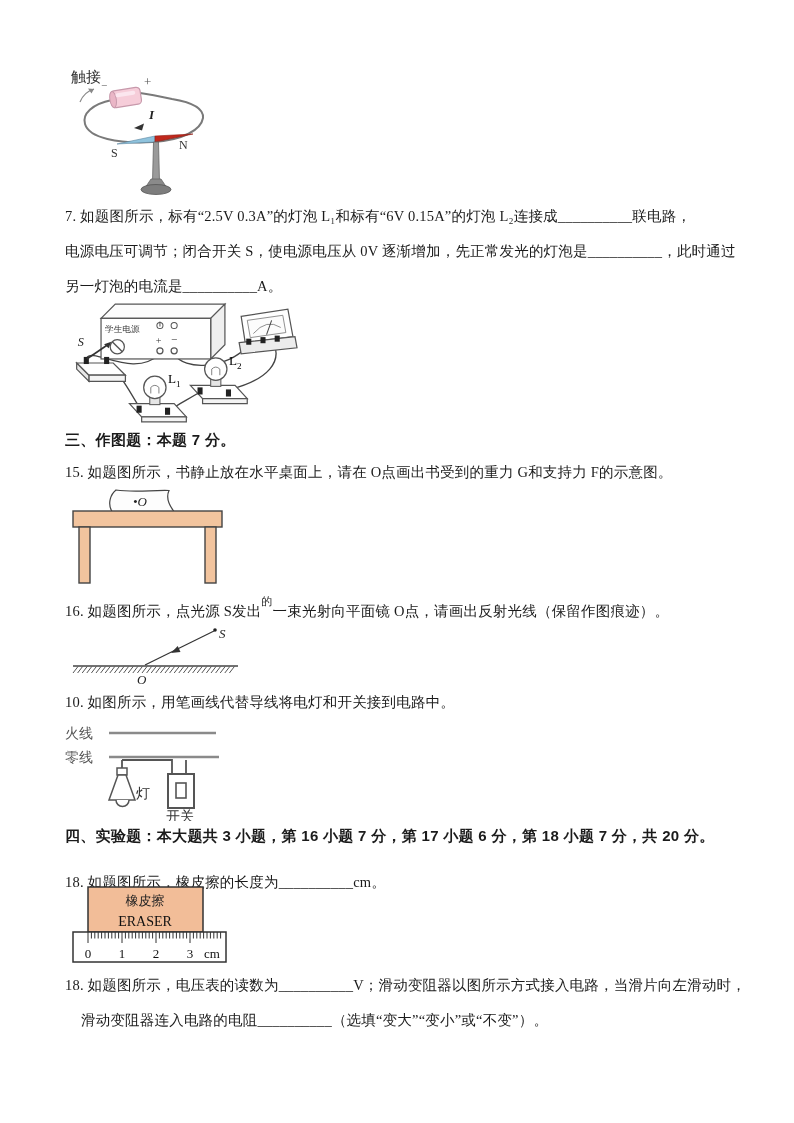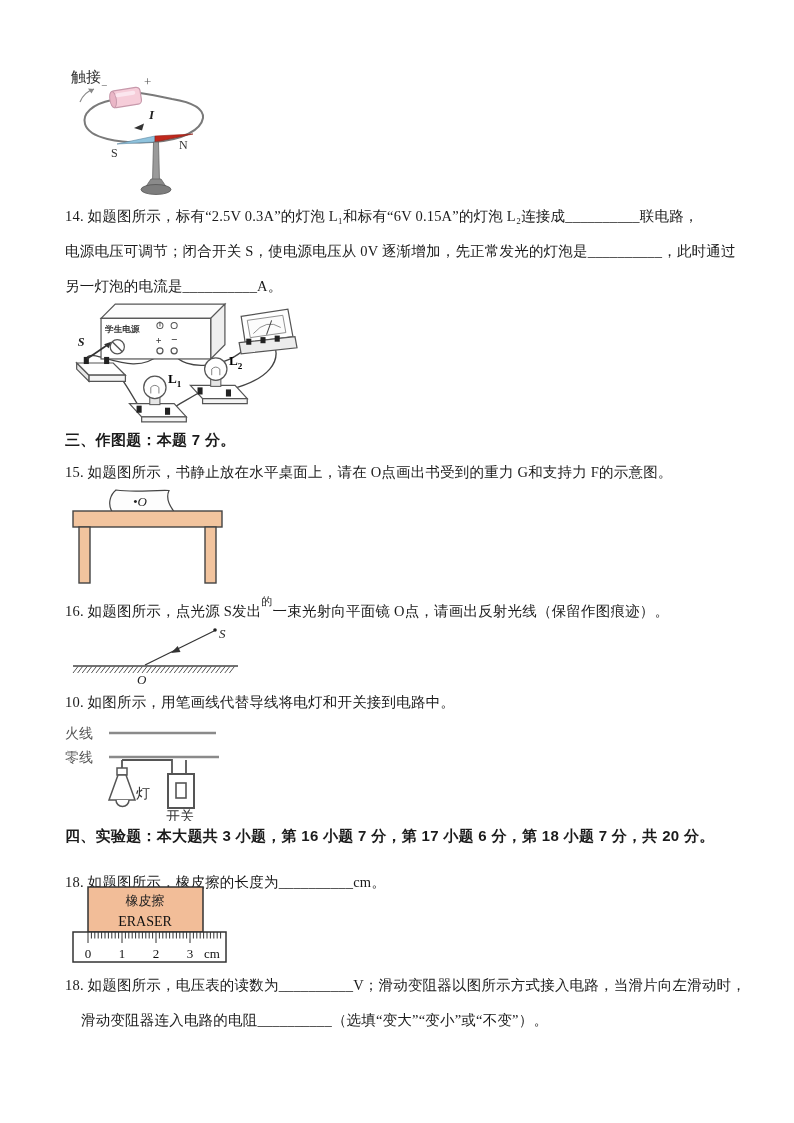--- a/index.html
+++ b/index.html
@@ -48,25 +48,25 @@
       <polygon points="87,74 125,72 87,80" stroke="#8f1d14" stroke-width="0.6" fill="#c0281c"></polygon>
       <text x="43" y="95" font-size="12" fill="#333">S</text>
       <text x="111" y="87" font-size="12" fill="#333">N</text>
 
       <polygon points="85.5,80 90.5,80 91.5,120 84.5,120" fill="#9a9a9a" stroke="#666" stroke-width="0.8"></polygon>
       <polygon points="83,117 93,117 99,126 77,126" fill="#8a8a8a" stroke="#666" stroke-width="0.8"></polygon>
       <ellipse cx="88" cy="127.5" rx="15" ry="5" fill="#7d7d7d" stroke="#555" stroke-width="0.8"></ellipse>
     </svg>
   </div>
 
-  <div class="tline" style="left:65px; top:206px;">14. 如题图所示，标有“2.5V 0.3A”的灯泡 L₁和标有“6V 0.15A”的灯泡 L₂连接成__________联电路，</div>
+  <div class="tline" style="left:65px; top:206px;">7. 如题图所示，标有“2.5V 0.3A”的灯泡 L₁和标有“6V 0.15A”的灯泡 L₂连接成__________联电路，</div>
   <div class="tline" style="left:65px; top:241px;">电源电压可调节；闭合开关 S，使电源电压从 0V 逐渐增加，先正常发光的灯泡是__________，此时通过</div>
   <div class="tline" style="left:65px; top:276px;">另一灯泡的电流是__________A。</div>
 
-  <div class="fig" style="left:70px; top:296px;font-weight:bold;">
+  <div class="fig" style="left:70px; top:296px;">
     <svg width="255" height="132" viewBox="0 0 250 130">
 
       <g stroke="#444" stroke-width="1.3" fill="none">
         <path d="M88,57 C62,82 22,50 16,61"></path>
         <path d="M102,57 C112,74 152,72 174,50"></path>
         <path d="M200,46 C208,64 196,82 157,92"></path>
         <path d="M128,94 C116,102 106,106 99,112"></path>
         <path d="M38,66 C50,78 58,94 68,110"></path>
       </g>
 

